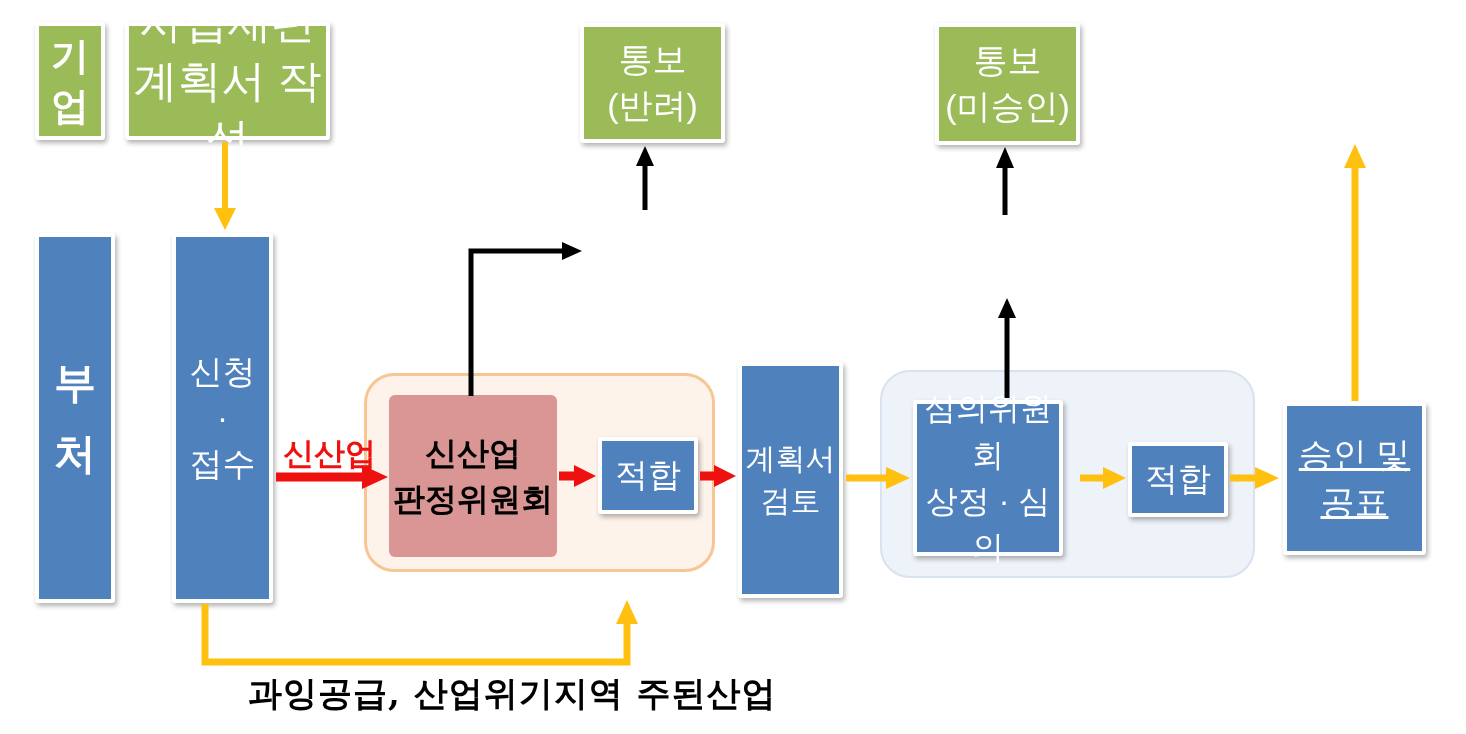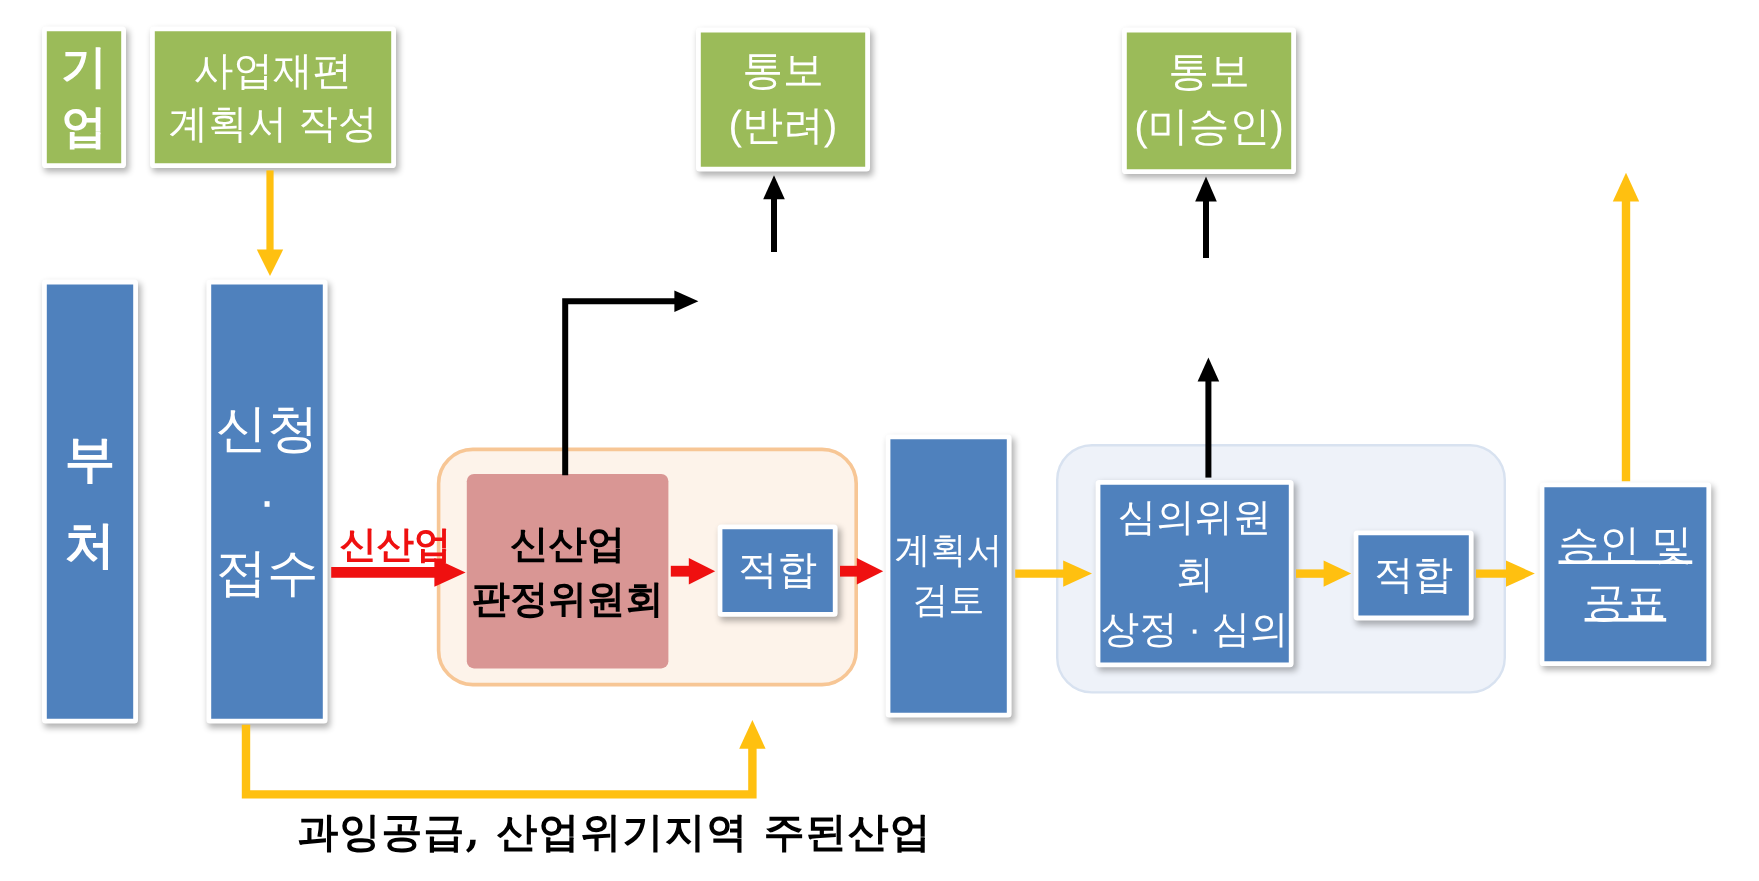--- a/index.html
+++ b/index.html
@@ -47,40 +47,40 @@
 <div class="stage">
 
   <div class="container-box container-orange" style="left:364px; top:373px; width:351px; height:199px;"></div>
   <div class="container-box container-blue" style="left:880px; top:370px; width:375px; height:208px;"></div>
 
   <div class="box bordered fill-green lane-label" style="left:35px; top:22px; width:70px; height:118px; font-size:38px; line-height:1.32;">기
 업</div>
   <div class="box bordered fill-blue lane-label" style="left:35px; top:233px; width:80px; height:370px; font-size:42px; line-height:1.7;">부
 처</div>
 
-  <div class="box bordered fill-green" style="left:125px; top:22px; width:205px; height:118px; font-size:33px; line-height:1.33;">사업재편
+  <div class="box bordered fill-green" style="left:125px; top:22px; width:205px; height:118px; font-size:44px; line-height:1.33;">사업재편
 계획서 작성</div>
 
-  <div class="box bordered fill-blue" style="left:172px; top:233px; width:101px; height:370px; font-size:43px; line-height:1.4;">신청
+  <div class="box bordered fill-blue" style="left:172px; top:233px; width:101px; height:370px; font-size:33px; line-height:1.4;">신청
 ·
 접수</div>
 
   <div class="box fill-pink" style="left:389px; top:395px; width:168px; height:162px; font-size:32px; line-height:1.45;">신산업
 판정위원회</div>
 
   <div class="box bordered fill-blue" style="left:598px; top:437px; width:100px; height:77px; font-size:33px;">적합</div>
 
 
   <div class="box bordered fill-green" style="left:580px; top:23px; width:145px; height:120px; font-size:34px; line-height:1.35;">통보
 (반려)</div>
 
   <div class="box bordered fill-blue" style="left:738px; top:362px; width:105px; height:236px; font-size:30px; line-height:1.4;">계획서
 검토</div>
 
-  <div class="box bordered fill-blue" style="left:913px; top:400px; width:165px; height:156px; font-size:32px; line-height:1.45;">심의위원회
+  <div class="box bordered fill-blue" style="left:913px; top:400px; width:150px; height:156px; font-size:32px; line-height:1.45;">심의위원회
 상정 · 심의</div>
 
 
   <div class="box bordered fill-green" style="left:935px; top:23px; width:145px; height:122px; font-size:34px; line-height:1.35;">통보
 (미승인)</div>
 
   <div class="box bordered fill-blue" style="left:1128px; top:442px; width:100px; height:75px; font-size:33px;">적합</div>
 
   <div class="box bordered fill-blue" style="left:1283px; top:402px; width:143px; height:153px; font-size:34px; line-height:1.4;text-decoration:underline;">승인 및
 공표</div>

